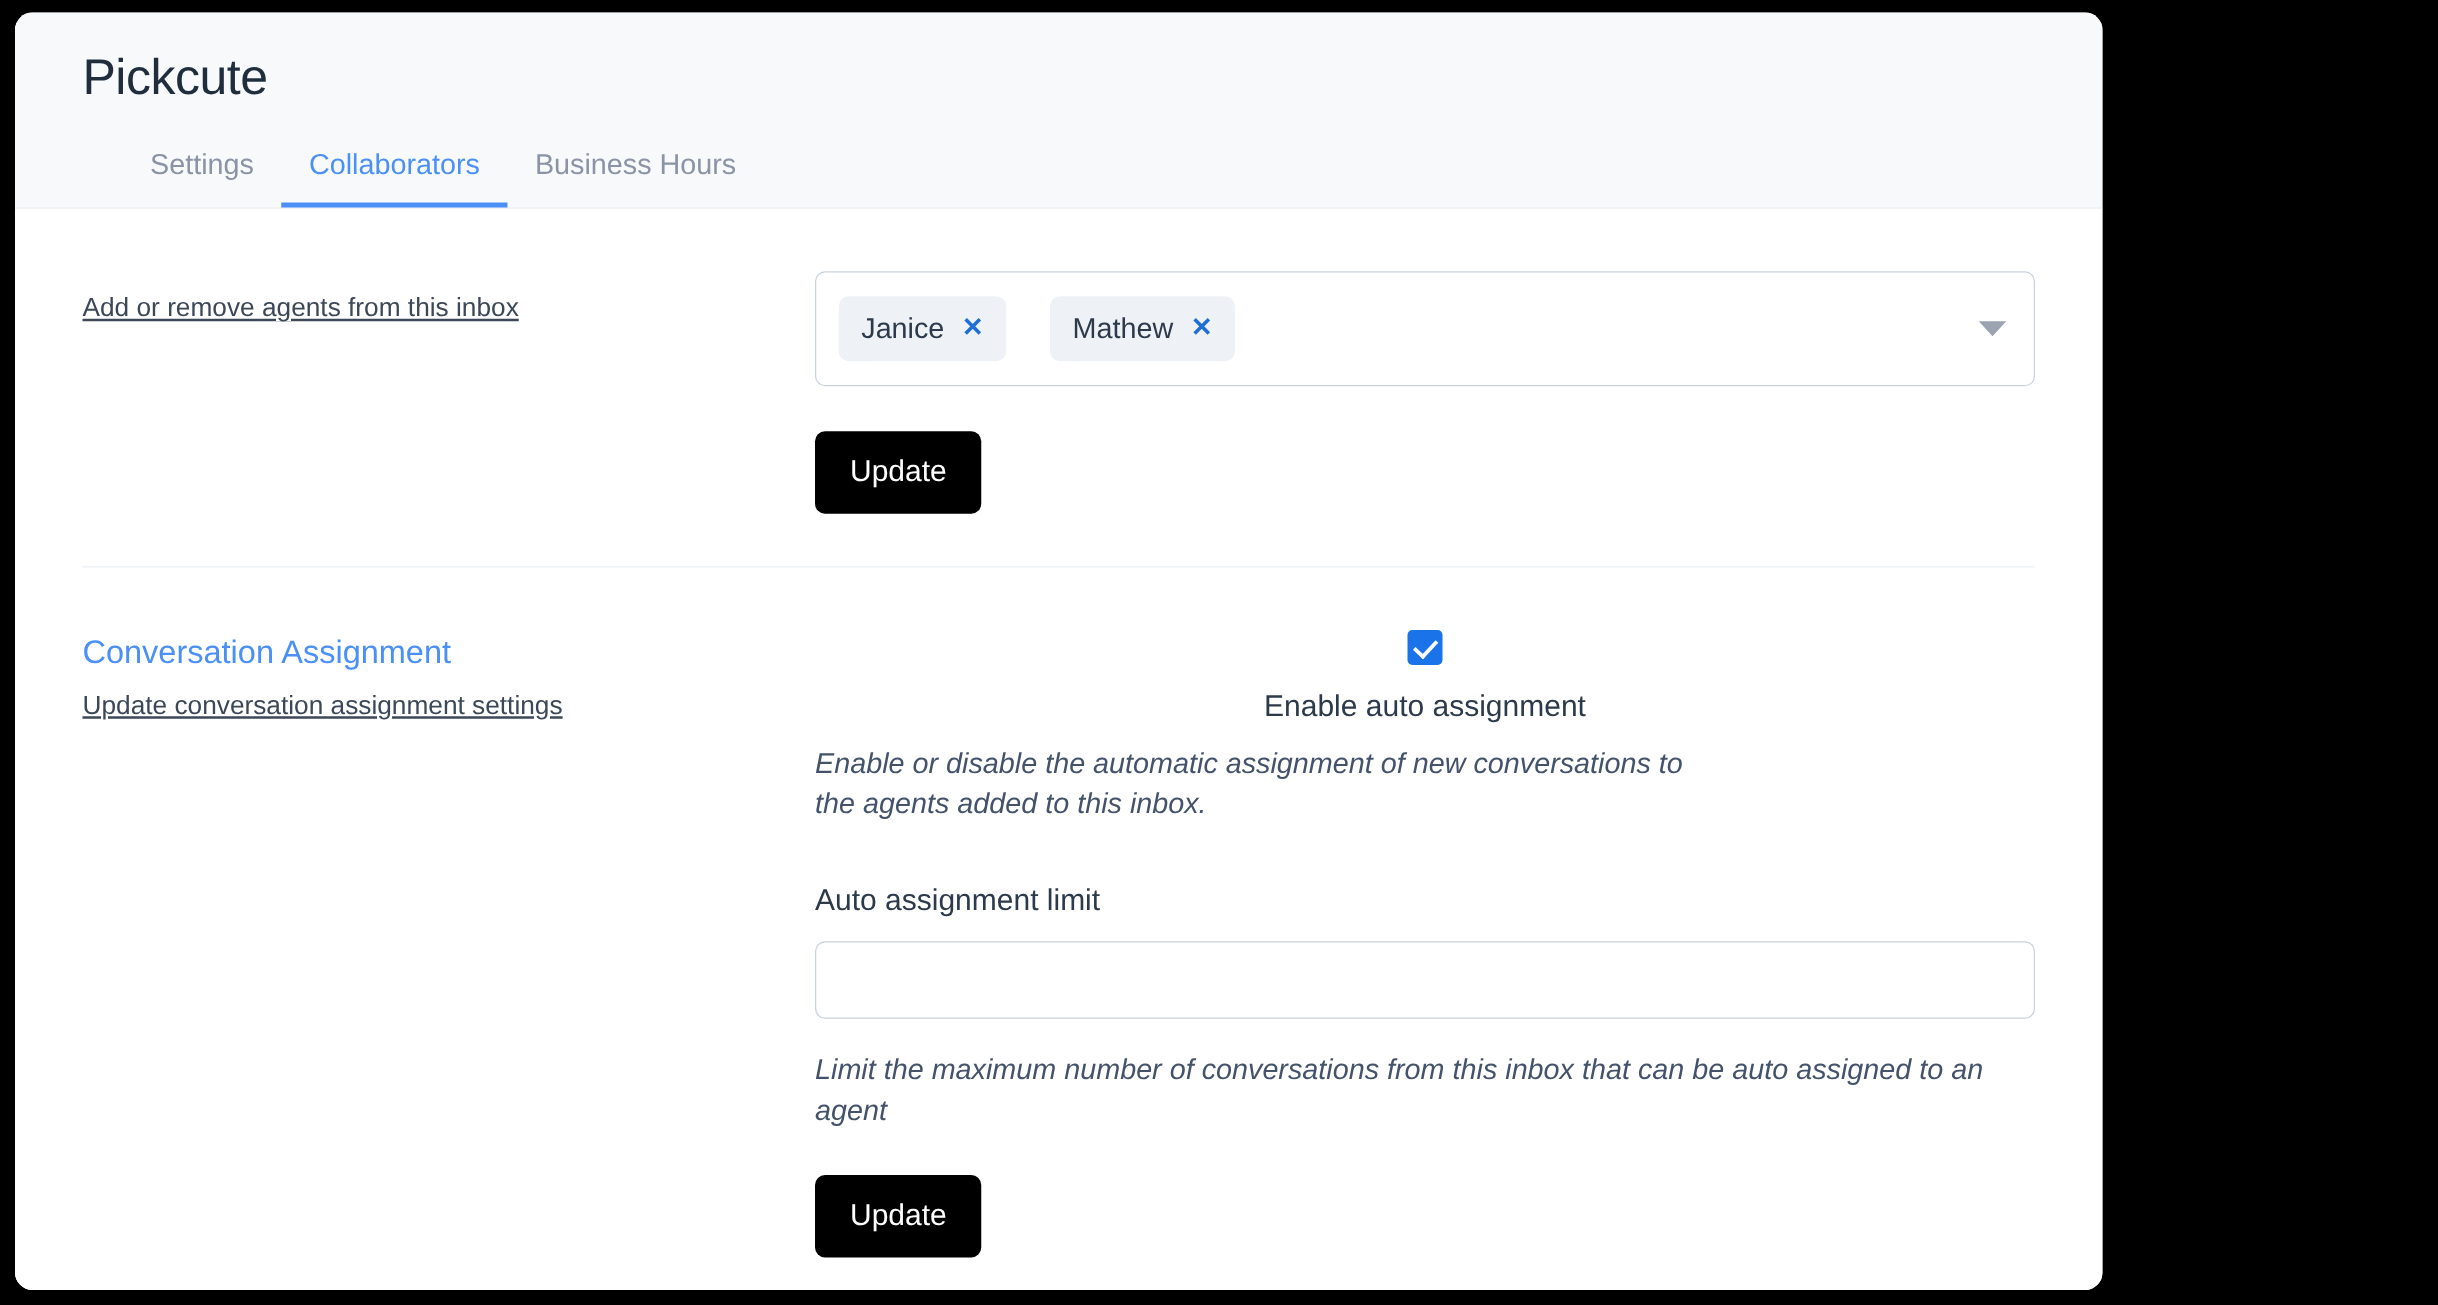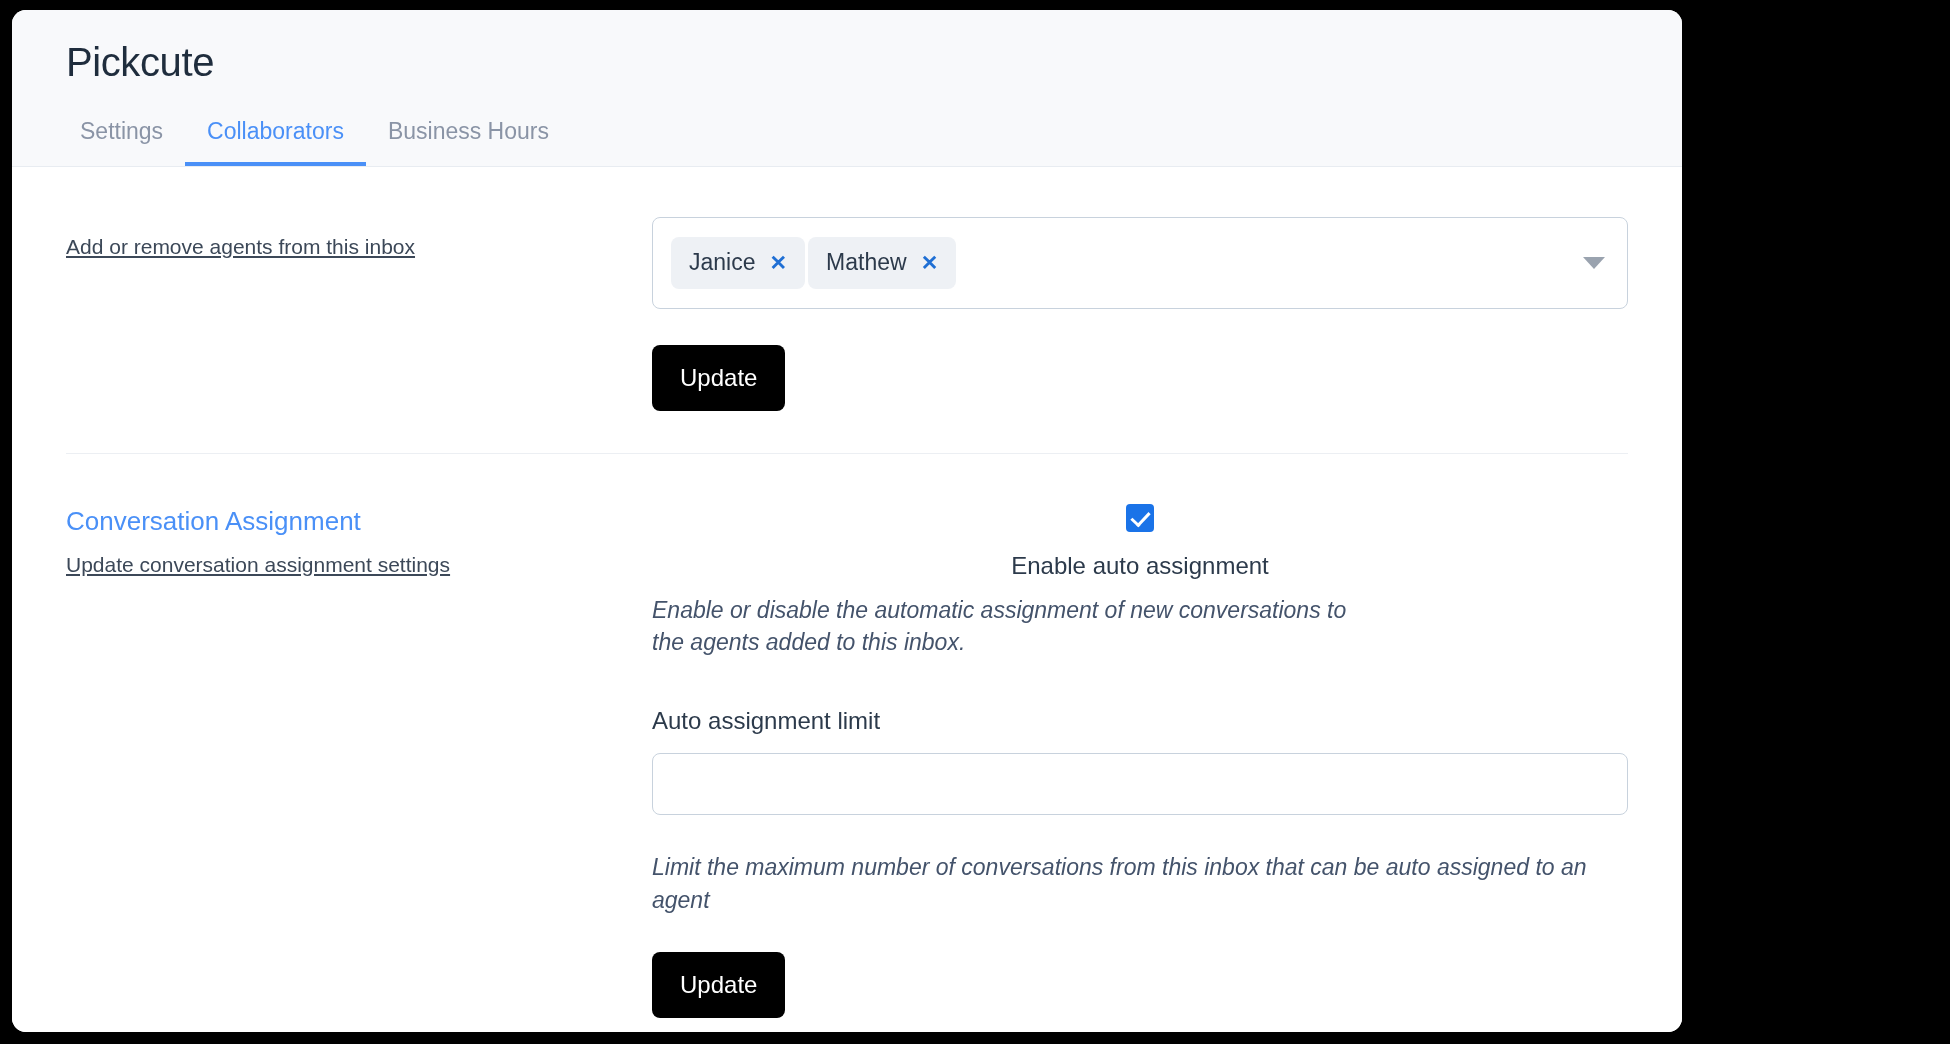--- a/index.html
+++ b/index.html
@@ -45,20 +45,21 @@
     padding: 0 54px;
     line-height: 1.1;
   }
 
   .tabs {
     display: flex;
     align-items: flex-end;
     gap: 0;
     padding: 0 54px;
     margin-top: 28px;
+    margin-left: 40px;
   }
 
   .tab {
     font-size: 23px;
     color: #8a94a6;
     padding: 6px 22px 16px 22px;
     border-bottom: 4px solid transparent;
     cursor: pointer;
     white-space: nowrap;
     line-height: 1.2;
@@ -120,21 +121,21 @@
     min-height: 92px;
     display: flex;
     align-items: center;
     padding: 10px 18px;
     position: relative;
   }
 
   .chips {
     display: flex;
     align-items: center;
-    gap: 3px;
+    gap: 35px;
     flex-wrap: wrap;
   }
 
   .chip {
     background: #eef1f5;
     border-radius: 8px;
     height: 52px;
     display: flex;
     align-items: center;
     gap: 14px;
@@ -247,21 +248,21 @@
     border-radius: 8px;
     font-size: 22px;
     font-family: "Liberation Sans", sans-serif;
     color: #2c3a4b;
     padding: 0 16px;
     outline: none;
     background: #ffffff;
   }
 
   .help-text.below-input {
-    margin-top: 36px;
+    margin-top: 24px;
     max-width: 1000px;
   }
 </style>
 </head>
 <body>
 
 <div class="viewport">
   <div class="window">
 
     <div class="header">

